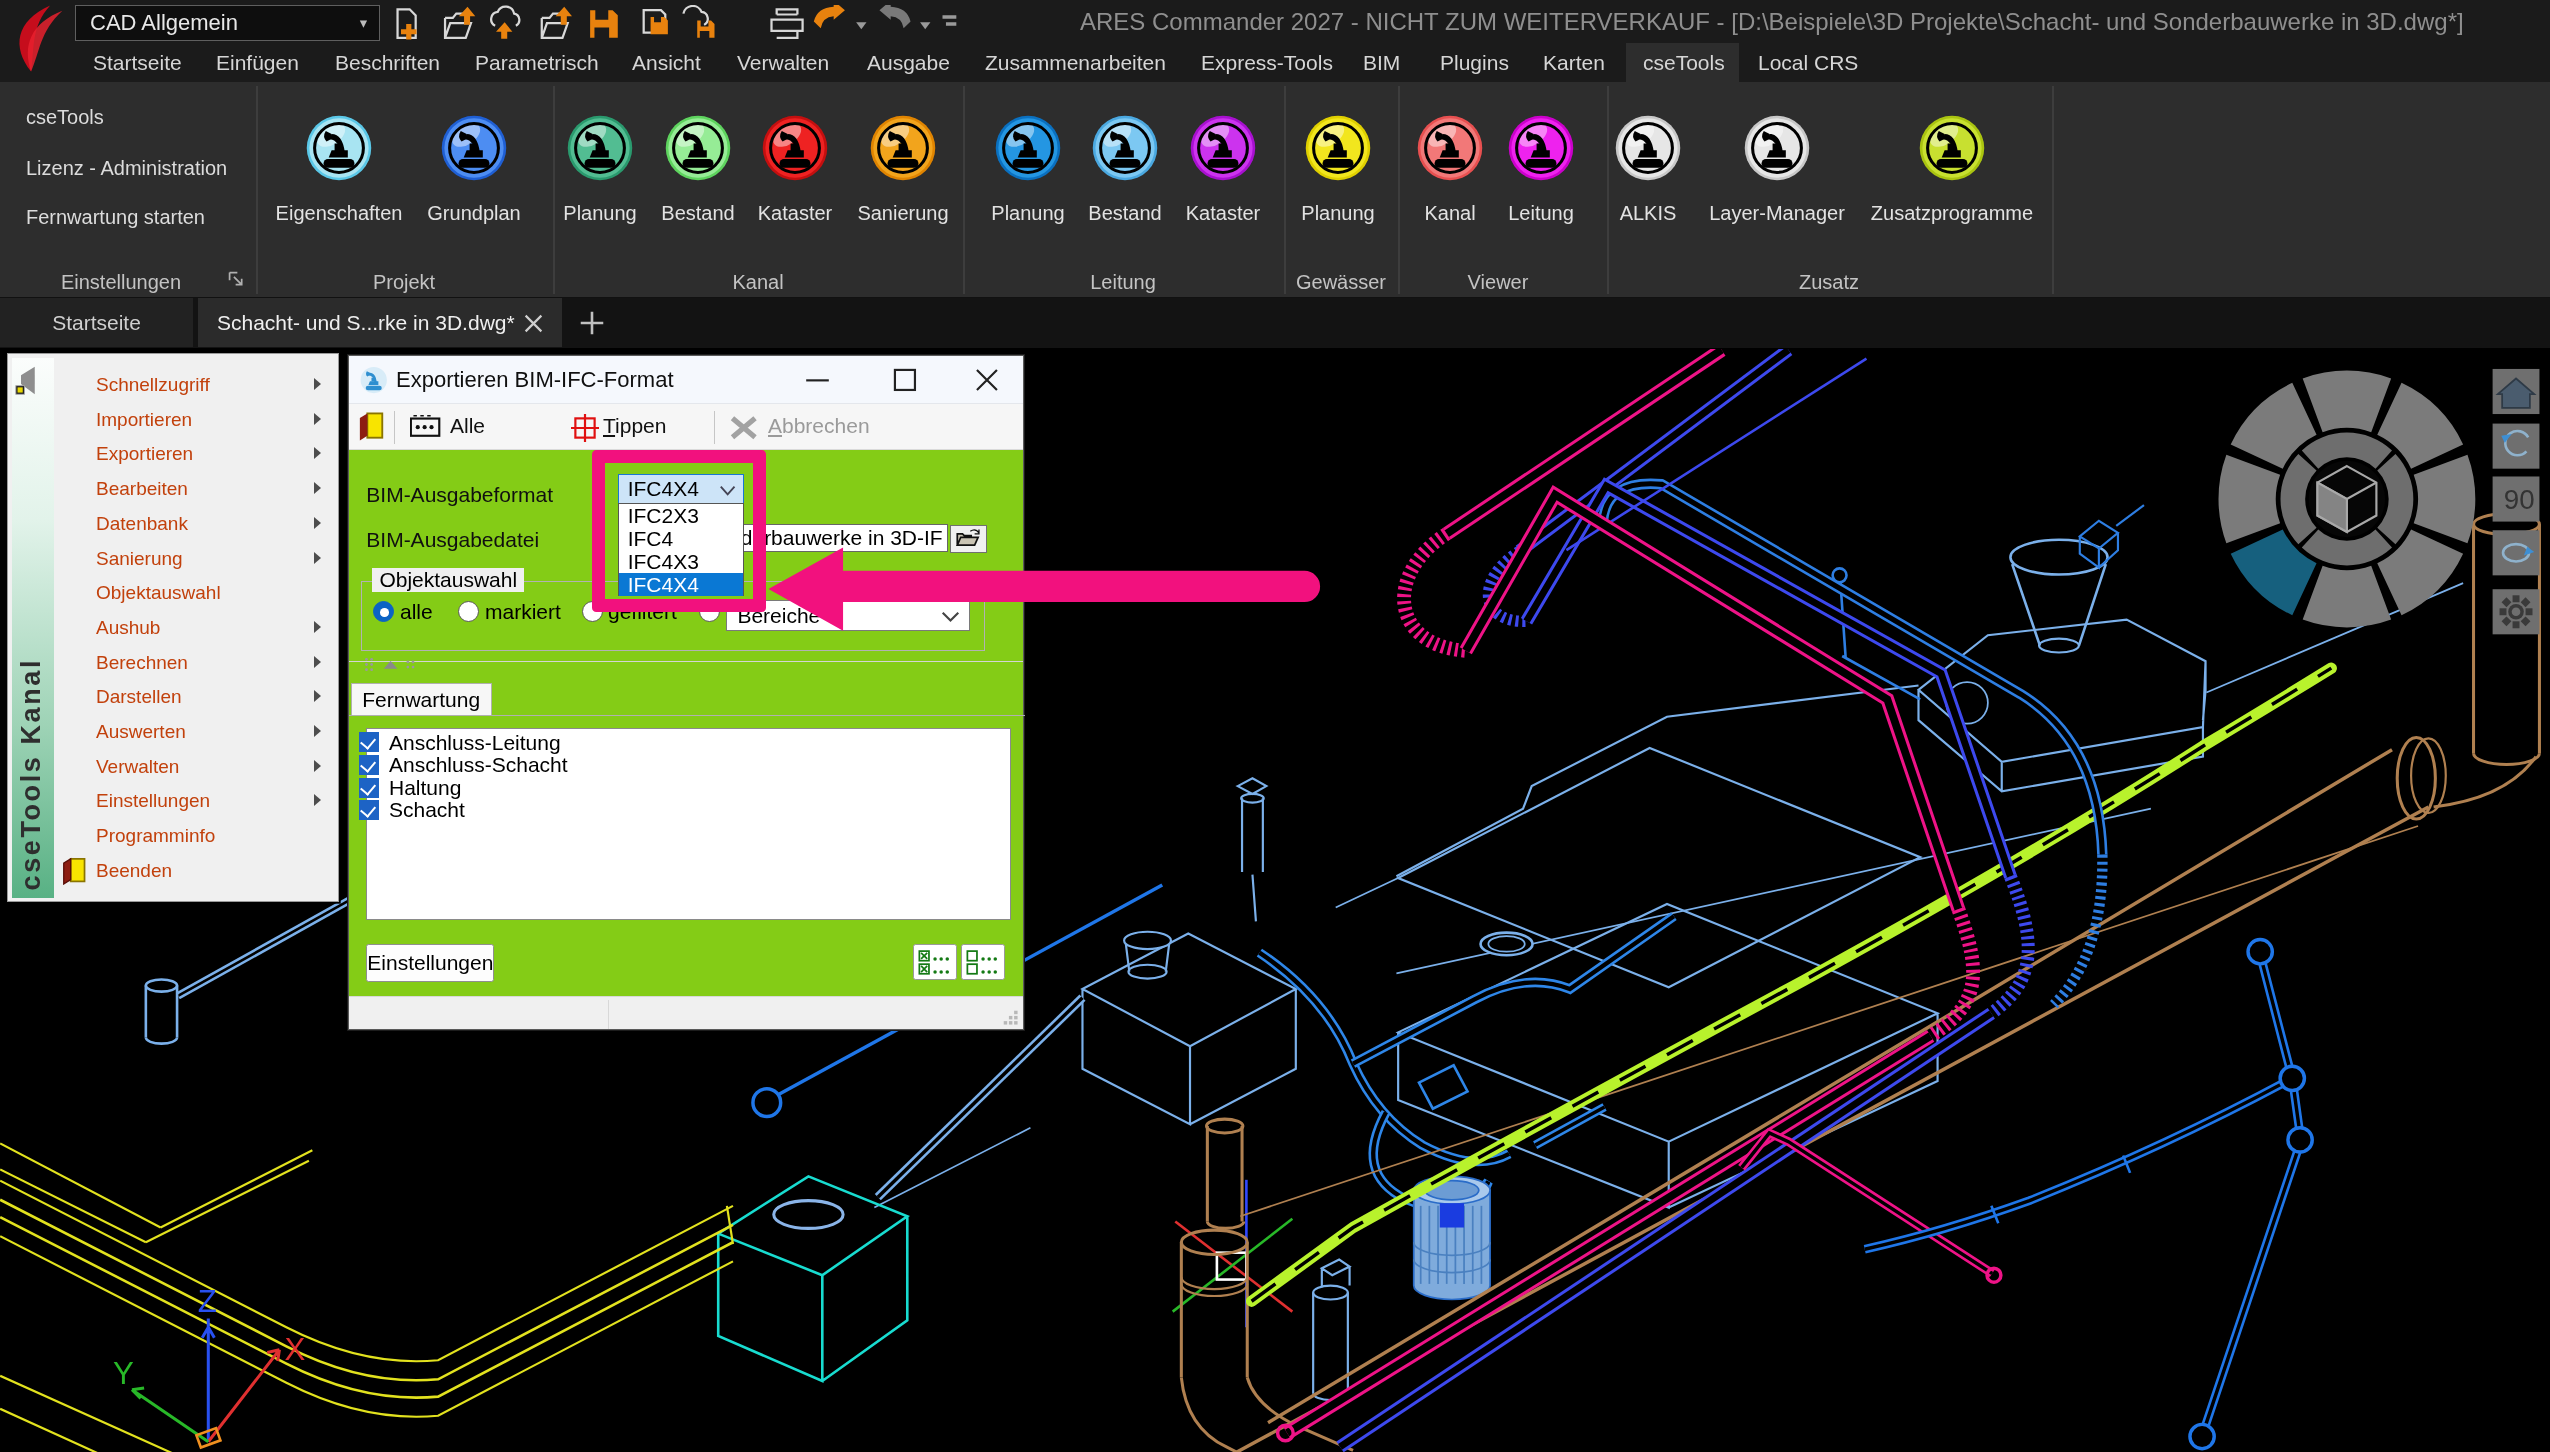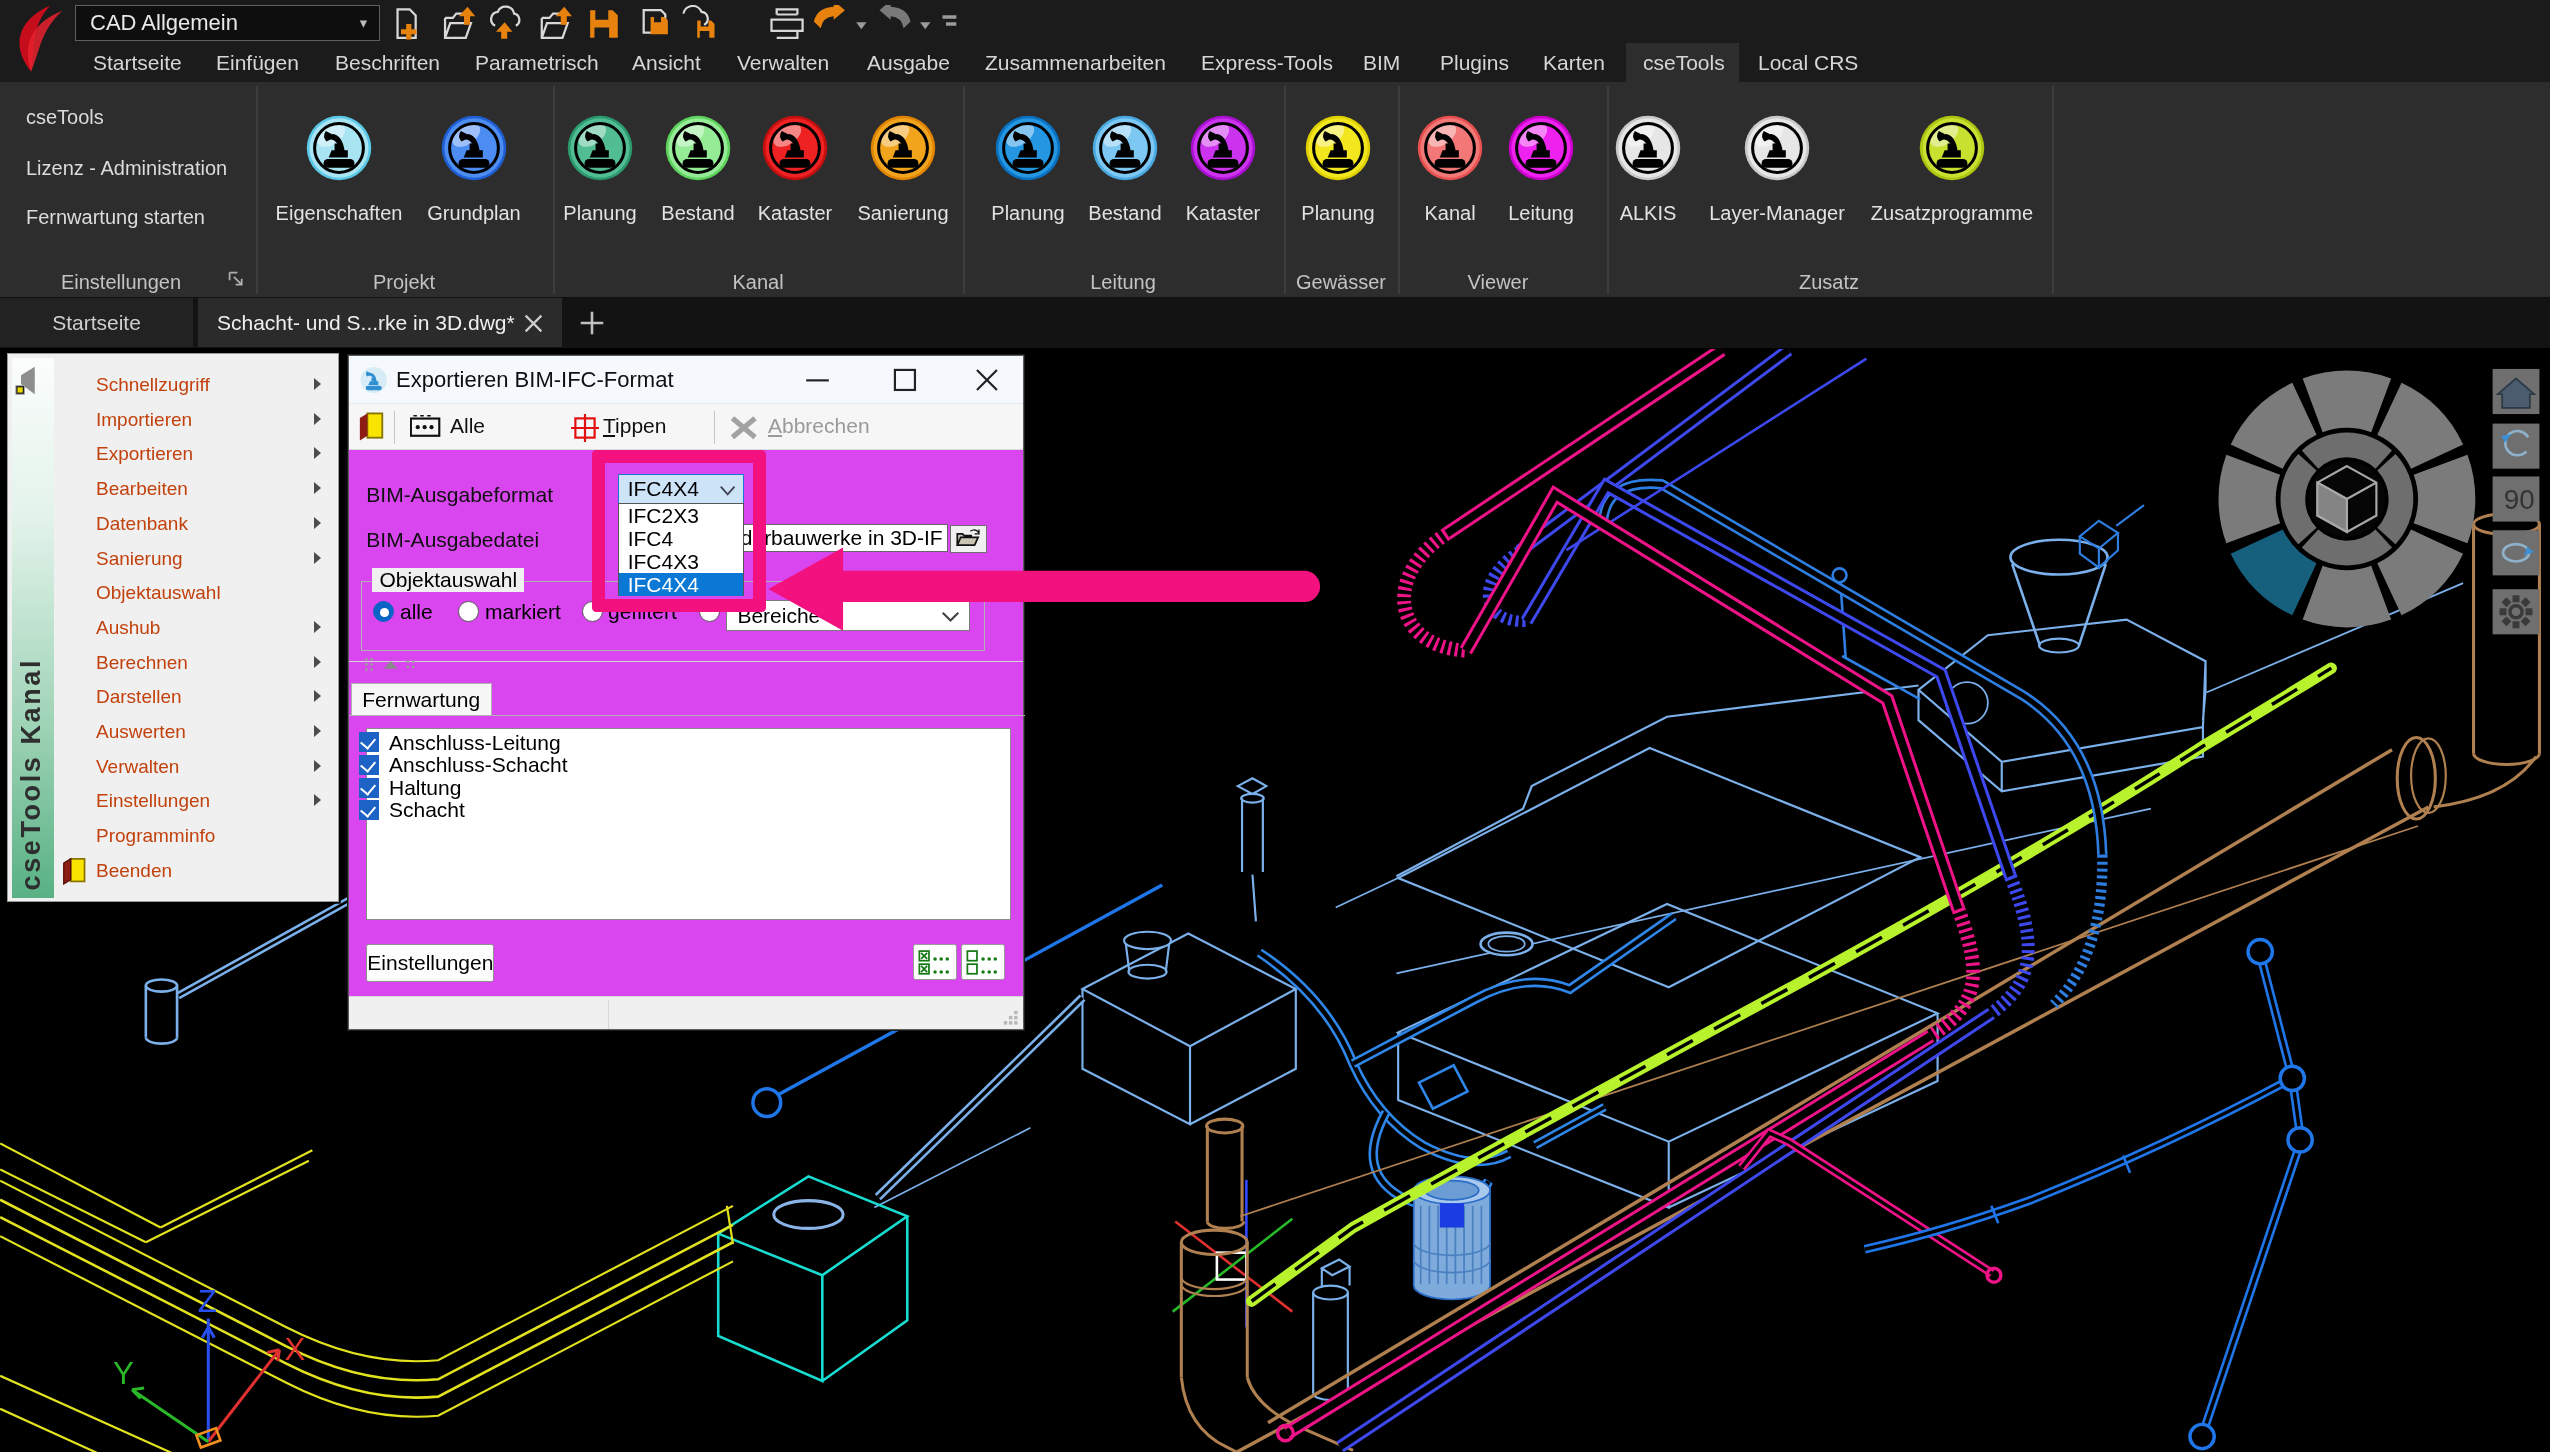--- a/index.html
+++ b/index.html
@@ -23,21 +23,21 @@
 
 .dtab{position:absolute;top:0;height:49px;background:#262626;color:#cfcfcf;font-size:21px;line-height:49px;text-align:center}
 
 #smenu{position:absolute;left:7px;top:353px;width:332px;height:549px;background:#f0f0f0;border:0.9px solid #9a9a9a;box-shadow:0 0 0 1.7px #000}
 #sstrip{position:absolute;left:4.3px;top:3.5px;width:42px;height:540px;background:linear-gradient(180deg,#fbfdfc 0%,#e2f3ea 30%,#9ed3b6 68%,#58b184 100%)}
 #sstrip span{position:absolute;left:3.5px;bottom:7px;writing-mode:vertical-rl;transform:rotate(180deg);font-size:27px;font-weight:700;color:#2e2e2e;letter-spacing:2.6px}
 .sm{position:absolute;left:88px;height:35px;line-height:35px;font-size:19px;color:#c2410c;white-space:nowrap}
 .sar{position:absolute;left:303px;width:12px;height:35px}
 .sar:before{content:"";position:absolute;left:2.6px;top:11.3px;border-left:7.8px solid #4d4d4d;border-top:6px solid transparent;border-bottom:6px solid transparent}
 
-#dlg{position:absolute;left:348px;top:355px;width:676px;height:675px;background:#d946ef;border:0.9px solid #5a5a5a;outline:1.7px solid #1c1c1c}
+#dlg{position:absolute;left:348px;top:355px;width:676px;height:675px;background:#84cc16;border:0.9px solid #5a5a5a;outline:1.7px solid #1c1c1c}
 #dtitle{position:absolute;left:0;top:0;width:100%;height:48px;background:#f5f8fd;border-bottom:0.9px solid #e4e7ec}
 #dtitle .t{position:absolute;left:47px;top:11.3px;font-size:22px;color:#101010;white-space:nowrap}
 .sysb{position:absolute;top:0;width:61px;height:47px;color:#222;text-align:center}
 #dtool{position:absolute;left:0;top:48px;width:100%;height:46px;background:#f6f6f6;border-bottom:1.7px solid #dadada}
 .dlbl{position:absolute;font-size:21px;color:#101010;white-space:nowrap}
 .vsep{position:absolute;top:7px;width:0.9px;height:33px;background:#c6c6c6}
 </style></head><body>
 <div id="app">
 <style>
 
@@ -102,20 +102,21 @@
 <path d="M298,14 h16 l4,4 v16 h-20 z M302,14 v6 h8 v-6 z" fill-rule="evenodd"></path>
 <path d="M510,13 q-13,1 -15,14 l-8,-8 q4,-16 23,-17 v-7 l13,11 -13,11 z"></path>
 </g>
 <g fill="#9a9a9a">
 <path d="M536,20 l6,8 6,-8 z"></path>
 <path d="M576,13 q13,1 15,14 l8,-8 q-4,-16 -23,-17 v-7 l-13,11 13,11 z" opacity=".75"></path>
 <path d="M610,20 l6,8 6,-8 z"></path>
           <path d="M636,12 h16 v4 h-16 z M640,20 h12 v4 h-12 z"></path>
 </g>
 </svg>
+<div id="title">ARES Commander 2027 - NICHT ZUM WEITERVERKAUF - [D:\Beispiele\3D Projekte\Schacht- und Sonderbauwerke in 3D.dwg*]</div>
 </div>
 <div class="csetab"></div>
 <div class="mitem" style="left:93px">Startseite</div>
 <div class="mitem" style="left:216px">Einfügen</div>
 <div class="mitem" style="left:335px">Beschriften</div>
 <div class="mitem" style="left:475px">Parametrisch</div>
 <div class="mitem" style="left:632px">Ansicht</div>
 <div class="mitem" style="left:737px">Verwalten</div>
 <div class="mitem" style="left:867px">Ausgabe</div>
 <div class="mitem" style="left:985px">Zusammenarbeiten</div>

